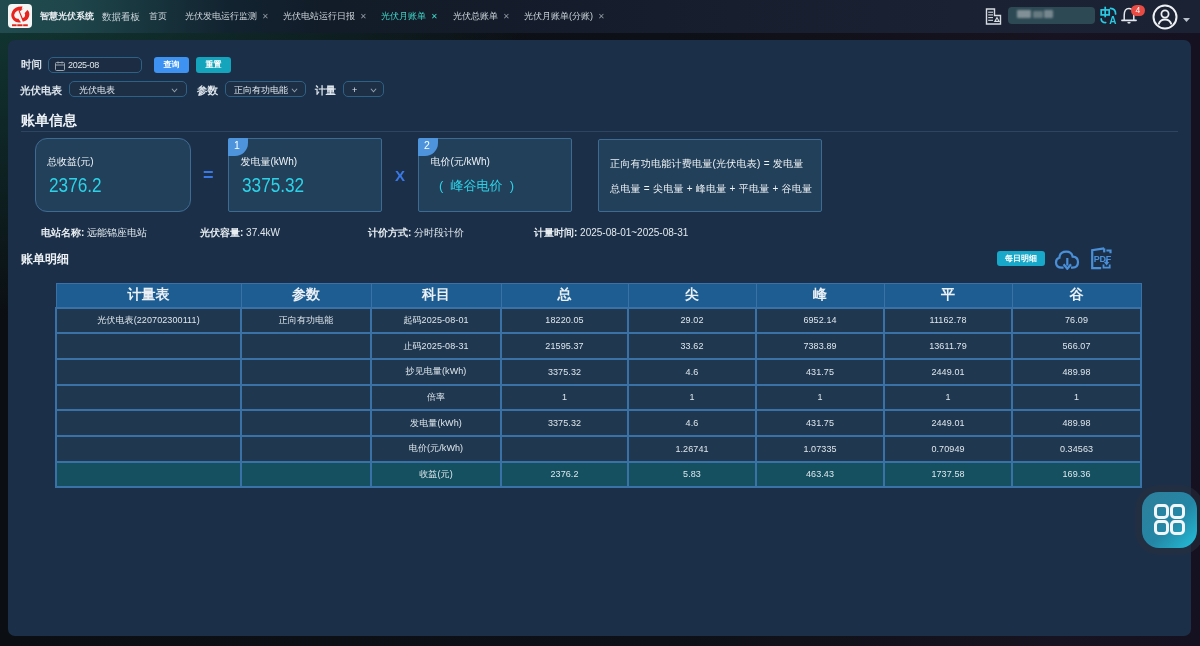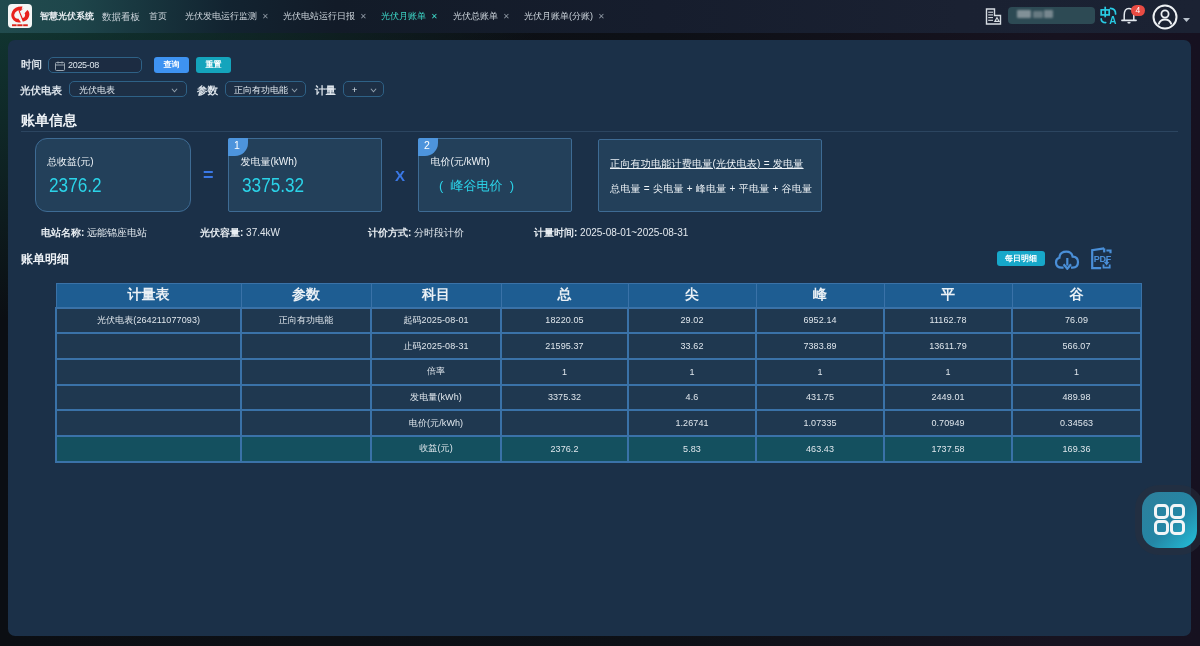--- a/index.html
+++ b/index.html
@@ -158,21 +158,21 @@
     <div class="t1" style="left:11.5px;">发电量(kWh)</div>
     <div class="t2">3375.32</div>
   </div>
   <div class="op" style="left:395px; top:168px; font-size:15px; height:15px; line-height:15px;">X</div>
   <div class="ibox" style="left:418px; top:138px; width:154px; height:74px;">
     <div class="badge" style="left:-1px; top:-1px;">2</div>
     <div class="t1" style="left:11.5px;">电价(元/kWh)</div>
     <div class="t2" style="font-size:13px; line-height:16px; left:20px; top:39px; transform:none;">(&nbsp;&nbsp;峰谷电价&nbsp;&nbsp;)</div>
   </div>
   <div class="ibox" style="left:598px; top:139px; width:224px; height:73px;">
-    <div class="t1" style="left:11px; top:17px; letter-spacing:.25px;text-decoration:underline;">正向有功电能计费电量(光伏电表) = 发电量</div>
+    <div class="t1" style="left:11px; top:17px; letter-spacing:.25px;">正向有功电能计费电量(光伏电表) = 发电量</div>
     <div class="t1" style="left:11px; top:42px; letter-spacing:.25px;">总电量 = 尖电量 + 峰电量 + 平电量 + 谷电量</div>
   </div>
 
   <div class="infolbl" style="left:33px; top:226px;padding-left:8px;"><b>电站名称:</b> 远能锦座电站</div>
   <div class="infolbl" style="left:200px; top:226px;"><b>光伏容量:</b> 37.4kW</div>
   <div class="infolbl" style="left:368px; top:226px;"><b>计价方式:</b> 分时段计价</div>
   <div class="infolbl" style="left:534px; top:226px;"><b>计量时间:</b> 2025-08-01~2025-08-31</div>
 
   <div class="sectitle" style="left:21px; top:251px; font-size:12px;">账单明细</div>
   <div class="btn" style="left:997px; top:251px; width:48px; height:15px; line-height:15px; background:#17a8ca;">每日明细</div>
@@ -207,21 +207,21 @@
           <th>计量表</th>
           <th>参数</th>
           <th>科目</th>
           <th>总</th>
           <th>尖</th>
           <th>峰</th>
           <th>平</th>
           <th>谷</th>
         </tr>
     <tr>
-          <td>光伏电表(264211077093)</td>
+          <td>光伏电表(220702300111)</td>
           <td>正向有功电能</td>
           <td>起码2025-08-01</td>
           <td>18220.05</td>
           <td>29.02</td>
           <td>6952.14</td>
           <td>11162.78</td>
           <td>76.09</td>
         </tr>
     <tr>
           <td></td>
@@ -229,20 +229,30 @@
           <td>止码2025-08-31</td>
           <td>21595.37</td>
           <td>33.62</td>
           <td>7383.89</td>
           <td>13611.79</td>
           <td>566.07</td>
         </tr>
     <tr>
           <td></td>
           <td></td>
+          <td>抄见电量(kWh)</td>
+          <td>3375.32</td>
+          <td>4.6</td>
+          <td>431.75</td>
+          <td>2449.01</td>
+          <td>489.98</td>
+        </tr>
+    <tr>
+          <td></td>
+          <td></td>
           <td>倍率</td>
           <td>1</td>
           <td>1</td>
           <td>1</td>
           <td>1</td>
           <td>1</td>
         </tr>
     <tr>
           <td></td>
           <td></td>

